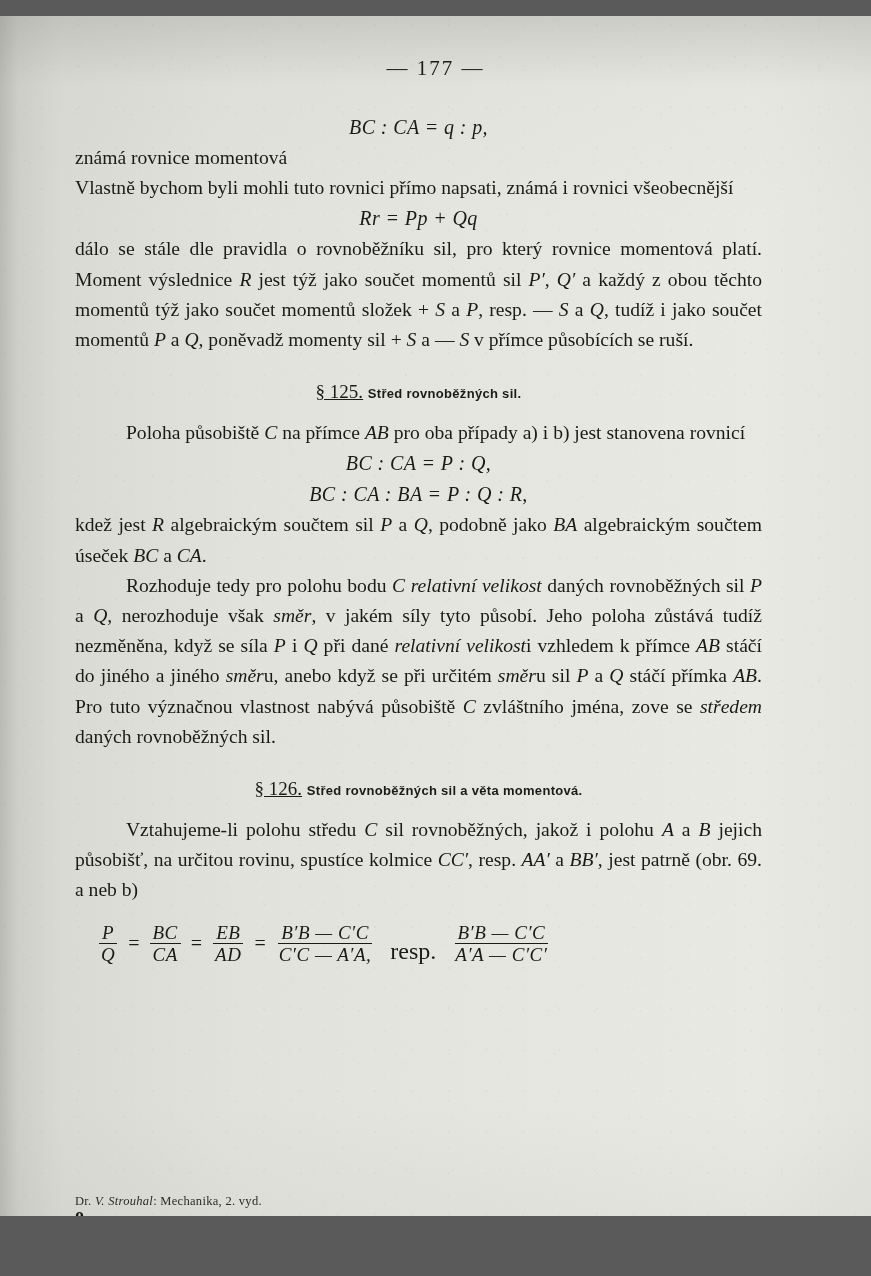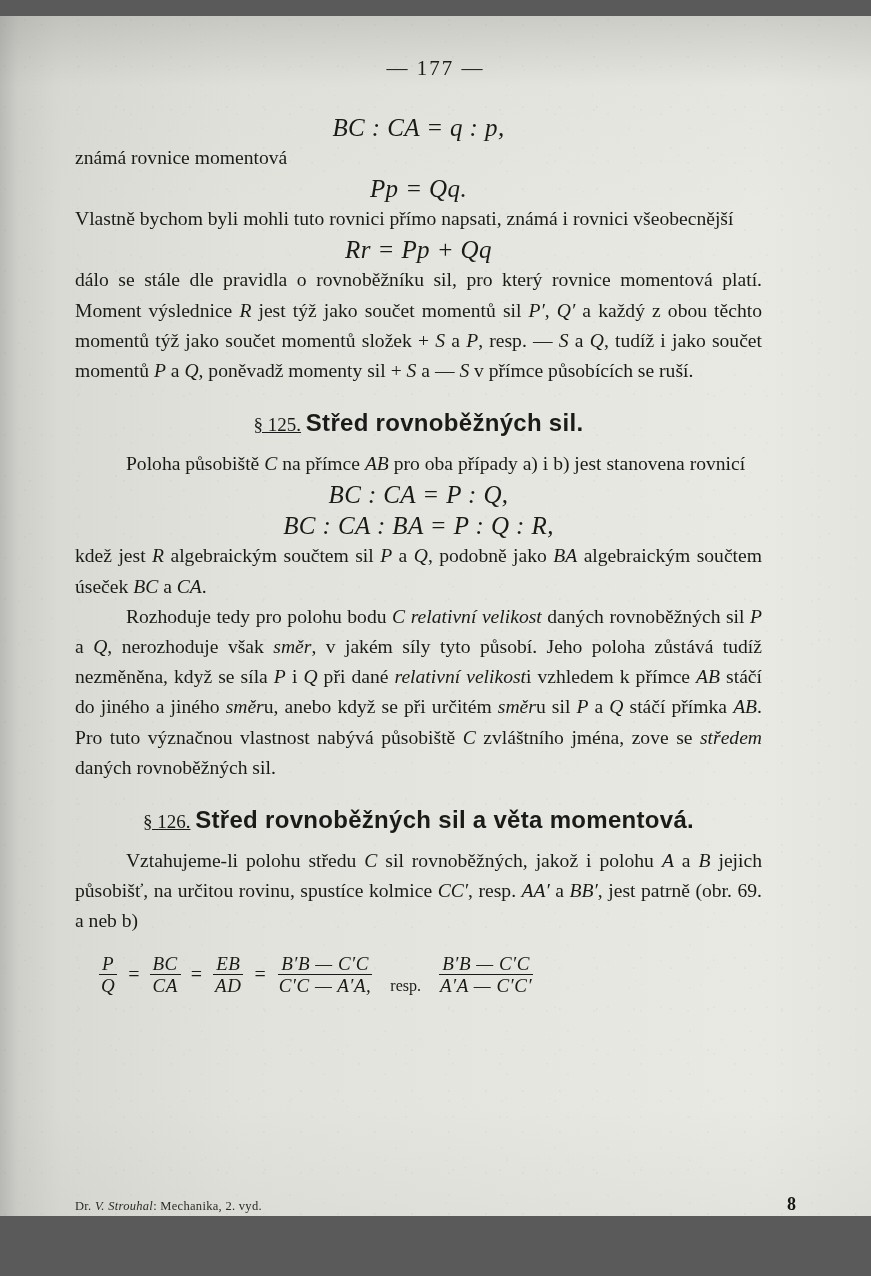--- a/index.html
+++ b/index.html
@@ -97,40 +97,40 @@
   p.para {
     margin: 0;
     text-indent: 0;
   }
   p.para.indent { text-indent: 2.6em; }
 
   .eq {
     margin: 0;
     text-align: center;
     font-style: italic;
-    font-size: 25px;
+    font-size: 20px;
     line-height: 31px;
     letter-spacing: 0.4px;
   }
 
   .sec-head {
     margin: 0;
     text-align: center;
     font-size: 19px;
     line-height: 30px;
   }
   .sec-head .num {
     font-family: "Liberation Serif", "DejaVu Serif", serif;
     font-weight: normal;
     text-decoration: underline;
   }
   .sec-head .title {
     font-family: "Liberation Sans", "DejaVu Sans", sans-serif;
     font-weight: bold;
-    font-size: 24px;
+    font-size: 13px;
     letter-spacing: 0.3px;
   }
 
   .spacer-sm { height: 9px; }
   .spacer-md { height: 16px; }
   .spacer-lg { height: 22px; }
 
   i.v { font-style: italic; }
 
   
@@ -160,34 +160,35 @@
   }
   .frac .num { border-bottom: 1.7px solid #1a1a18; }
   .rel {
     font-style: normal;
     padding: 0 3px;
     font-size: 20px;
   }
   .resp {
     font-style: normal;
     padding: 0 9px;
-    font-size: 16px;
+    font-size: 24px;
     align-self: flex-end;
     padding-bottom: 2px;
   }
 
   
   .footer {
     position: absolute;
     left: 75px;
     right: 75px;
     top: 1178px;
     display: flex;
     align-items: baseline;
     justify-content: space-between;
+    flex-direction: column;
   }
   .footer-imprint {
     font-size: 12.5px;
     letter-spacing: 0.3px;
     color: #2a2a27;
   }
   .footer-imprint i { font-style: italic; }
   .footer-sig {
     font-size: 18px;
     font-weight: bold;
@@ -203,21 +204,20 @@
   <div class="grain"></div>
 
   <div class="content">
 
     <div class="folio">— 177 —</div>
 
     <div class="body-text">
 
       <p class="eq">BC : CA = q : p,</p>
       <p class="para">známá rovnice momentová</p>
-      <p class="eq">Pp = Qq.</p>
       <p class="para">Vlastně bychom byli mohli tuto rovnici přímo napsati, známá i rovnici všeobecnější</p>
       <p class="eq">Rr = Pp + Qq</p>
       <p class="para">dálo se stále dle pravidla o rovnoběžníku sil, pro který rovnice momentová platí. Moment výslednice <i class="v">R</i> jest týž jako součet momentů sil <i class="v">P′</i>, <i class="v">Q′</i> a každý z obou těchto momentů týž jako součet momentů složek + <i class="v">S</i> a <i class="v">P</i>, resp. — <i class="v">S</i> a <i class="v">Q</i>, tudíž i jako součet momentů <i class="v">P</i> a <i class="v">Q</i>, poněvadž momenty sil + <i class="v">S</i> a — <i class="v">S</i> v přímce působících se ruší.</p>
 
       <div class="spacer-lg"></div>
 
       <p class="sec-head">
         <span class="num">§ 125.</span>
         <span class="title">Střed rovnoběžných sil.</span>
       </p>

